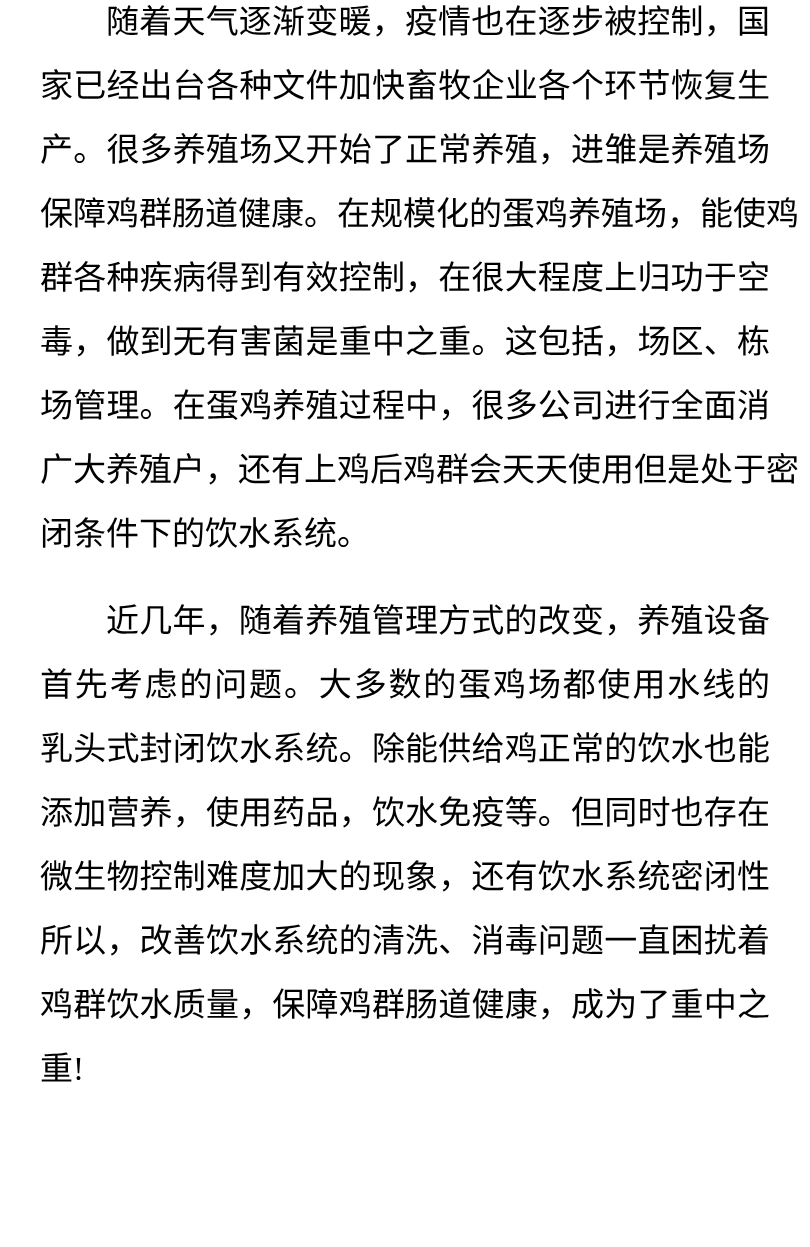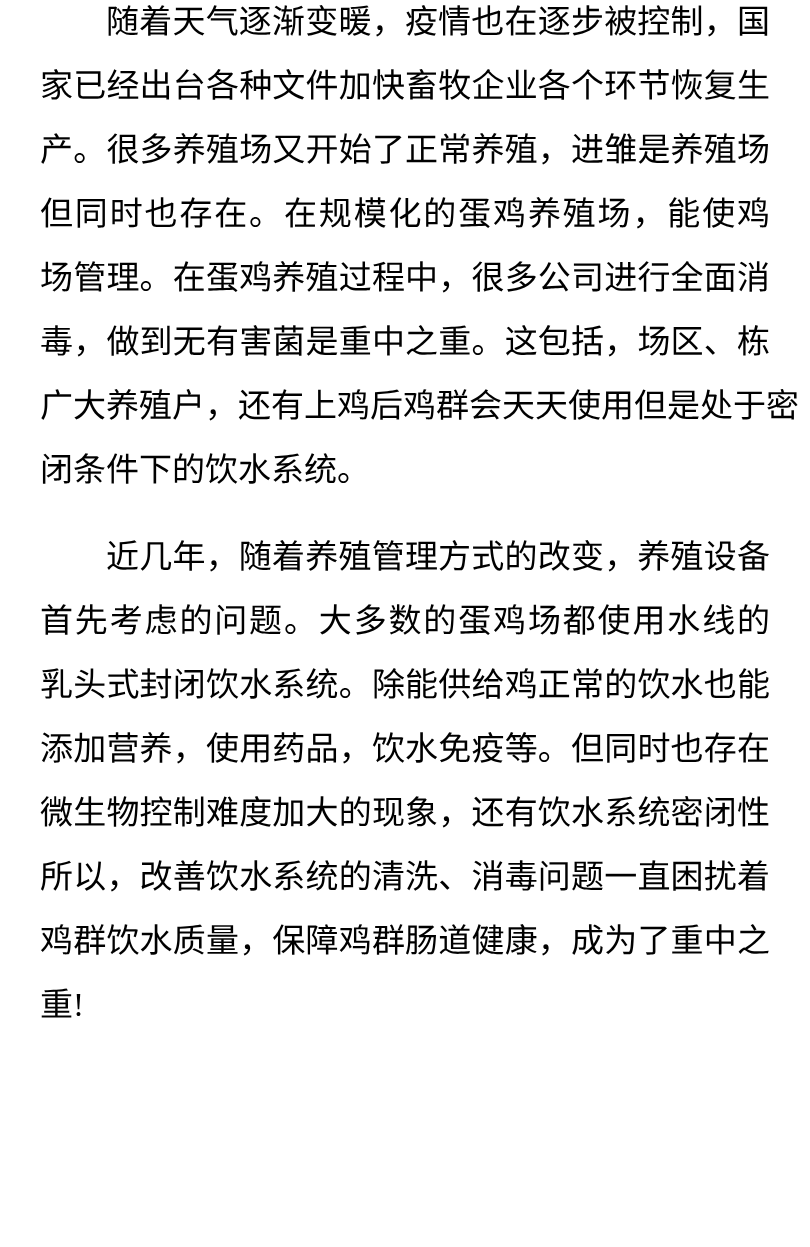--- a/index.html
+++ b/index.html
@@ -44,23 +44,24 @@
 </style>
 </head>
 <body>
 
 <div class="page">
   <div class="article">
       <div class="paragraph">
         <div class="line first">随着天气逐渐变暖，疫情也在逐步被控制，国</div>
         <div class="line">家已经出台各种文件加快畜牧企业各个环节恢复生</div>
         <div class="line">产。很多养殖场又开始了正常养殖，进雏是养殖场</div>
-        <div class="line">但同时也存在。在规模化的蛋鸡养殖场，能使鸡</div>
+        <div class="line">保障鸡群肠道健康。在规模化的蛋鸡养殖场，能使鸡</div>
+        <div class="line">群各种疾病得到有效控制，在很大程度上归功于空</div>
+        <div class="line">毒，做到无有害菌是重中之重。这包括，场区、栋</div>
         <div class="line">场管理。在蛋鸡养殖过程中，很多公司进行全面消</div>
-        <div class="line">毒，做到无有害菌是重中之重。这包括，场区、栋</div>
         <div class="line">广大养殖户，还有上鸡后鸡群会天天使用但是处于密</div>
         <div class="line last">闭条件下的饮水系统。</div>
       </div>
       <div class="paragraph">
         <div class="line first">近几年，随着养殖管理方式的改变，养殖设备</div>
         <div class="line">首先考虑的问题。大多数的蛋鸡场都使用水线的</div>
         <div class="line">乳头式封闭饮水系统。除能供给鸡正常的饮水也能</div>
         <div class="line">添加营养，使用药品，饮水免疫等。但同时也存在</div>
         <div class="line">微生物控制难度加大的现象，还有饮水系统密闭性</div>
         <div class="line">所以，改善饮水系统的清洗、消毒问题一直困扰着</div>

